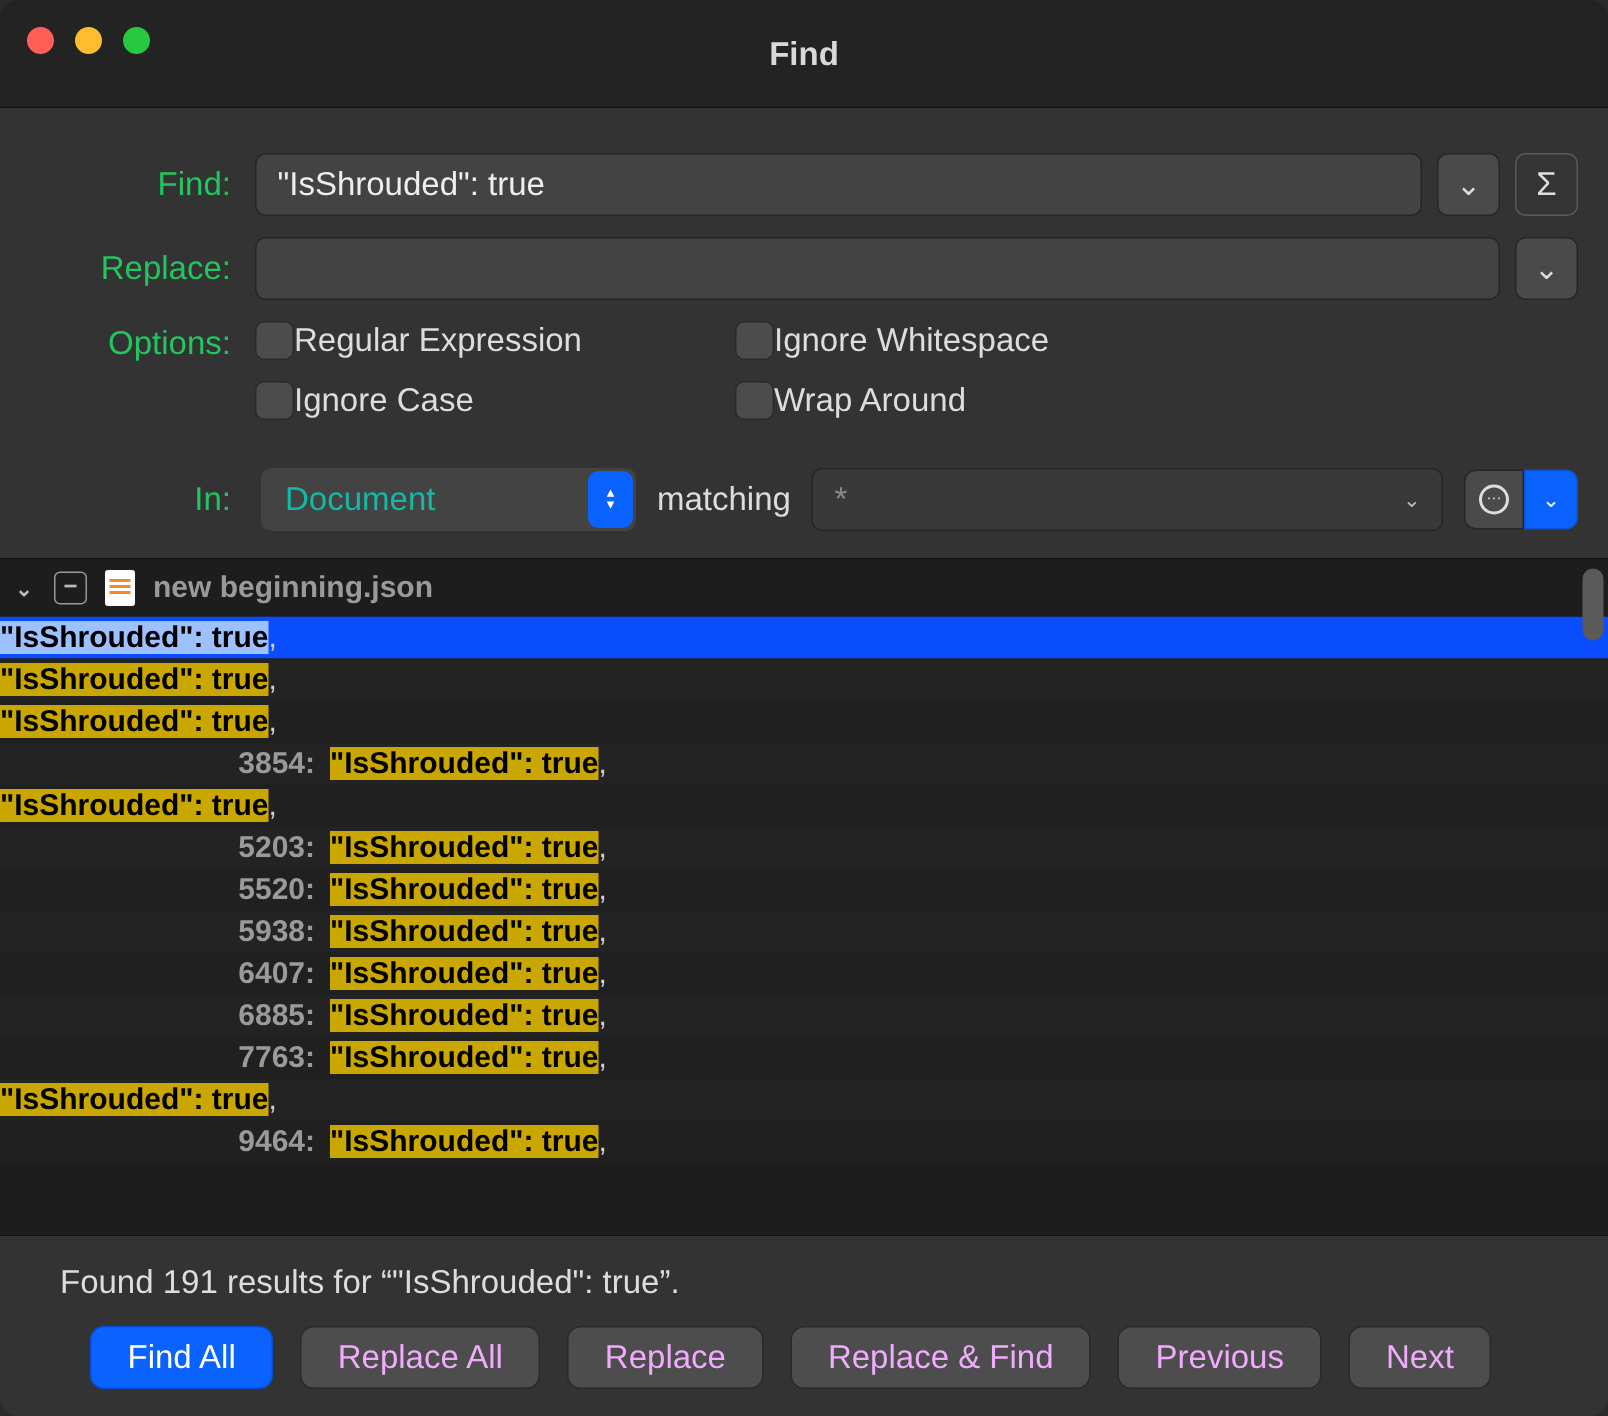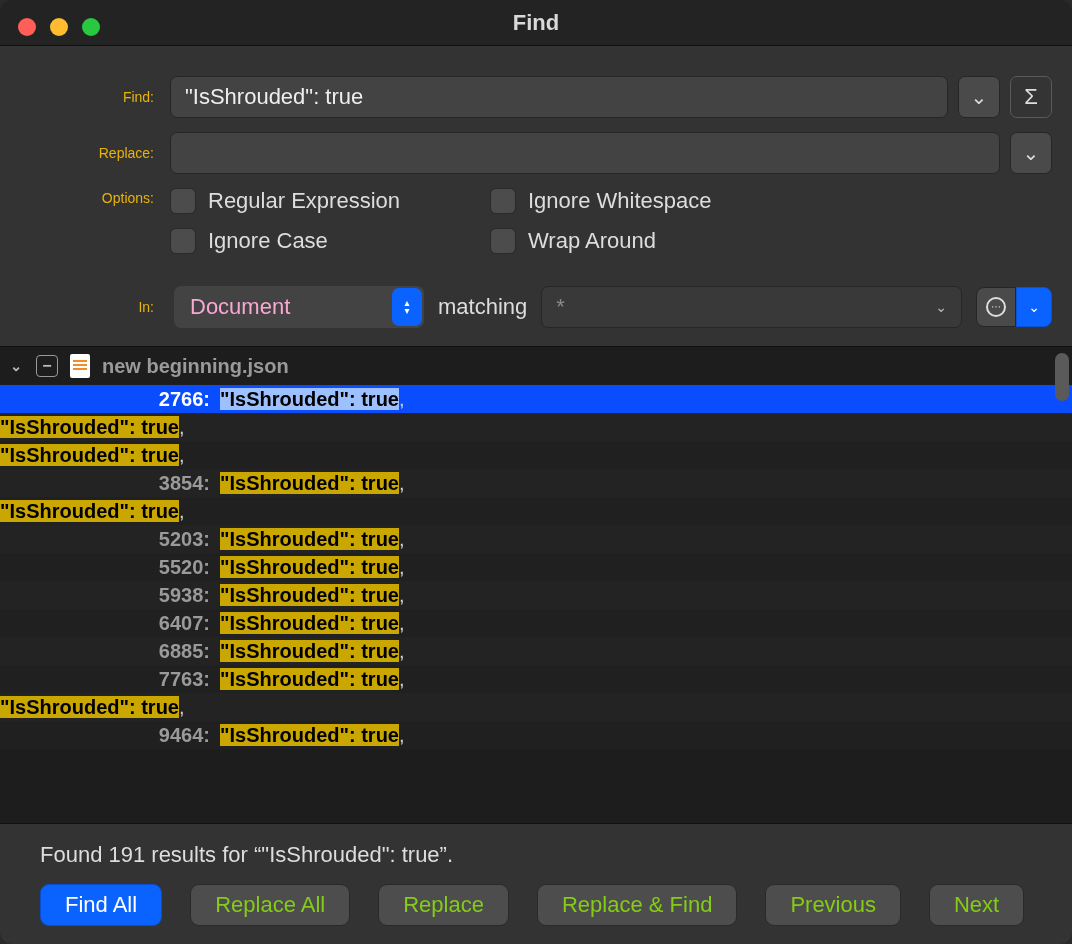--- a/index.html
+++ b/index.html
@@ -8,21 +8,21 @@
     color: #ddd;
     width: 1072px;
     height: 944px;
     overflow: hidden;
     border-radius: 12px;
     display: flex;
     flex-direction: column;
   }
   
   .titlebar {
-    height: 46px;
+    height: 72px;
     background: #232323;
     display: flex;
     align-items: center;
     position: relative;
     border-top-left-radius: 12px;
     border-top-right-radius: 12px;
     border-bottom: 1px solid #111;
   }
   .traffic {
     display: flex; gap: 14px; position: absolute; left: 18px; top: 18px;
@@ -38,51 +38,51 @@
   }
   
   .form {
     background:#333;
     padding: 30px 20px 18px 20px;
     display:flex; flex-direction:column; gap:14px;
     border-bottom:1px solid #111;
   }
   .row { display:flex; align-items:center; gap:10px; }
   .label {
-    width:140px; text-align:right; font-size:14px; color:#eab308; padding-right:6px;
+    width:140px; text-align:right; font-size:22px; color:#22c55e; padding-right:6px;
   }
   .textfield {
     flex:1; height:42px; background:#434343; border:1px solid #262626; border-radius:7px;
     color:#eee; font-size:22px; padding:0 14px; outline:none;
   }
   .small-btn {
     width:42px; height:42px; background:#4a4a4a; border:1px solid #262626; border-radius:7px;
     display:flex; align-items:center; justify-content:center; color:#ddd; font-size:20px;
     cursor:pointer;
   }
   .sigma-btn {
     width:42px; height:42px; background:#343434; border:1px solid #5a5a5a; border-radius:7px;
     display:flex; align-items:center; justify-content:center; color:#ddd; font-size:22px;
     cursor:pointer;
   }
   .options-grid {
     display:grid; grid-template-columns: 310px 310px; row-gap:14px; column-gap:10px;
     margin-left:0px;
   }
   .check {
-    display:flex; align-items:center; gap:12px; font-size:22px; color:#ddd;
+    display:flex; align-items:center; font-size:22px; color:#ddd;
   }
   .checkbox {
     width:26px; height:26px; border-radius:6px; background:#4c4c4c; border:1px solid #2a2a2a;
   }
   .in-row { display:flex; align-items:center; gap:14px; margin-top:18px;}
   .select {
     min-width:250px; height:42px; background:#434343; border-radius:7px;
     display:flex; align-items:center; justify-content:space-between; padding:0 2px 0 16px;
-    font-size:22px; color:#f9a8d4;
+    font-size:22px; color:#14b8a6;
   }
   .select-arrows {
     width:30px; height:38px; background:#0a63ff; border-radius:7px;
     display:flex; flex-direction:column; align-items:center; justify-content:center; color:#fff;
   }
   .select-arrows::before { content:"▴"; font-size:10px; line-height:8px;}
   .select-arrows::after { content:"▾"; font-size:10px; line-height:8px;}
   .matching-label{ font-size:22px; color:#ddd; }
   .filter-field{
     flex:1; height:42px; background:#393939; border:1px solid #262626; border-radius:7px;
@@ -135,24 +135,24 @@
   .result-row.selected .lineno{ color:#fff; }
   .content{ color:#cfcfcf; }
   .hl{ background:#c9a600; color:#000; font-weight:700;}
   .comma{ color:#cfcfcf; }
   
   .footer{
     background:#333; padding:18px 28px 18px 40px; display:flex; flex-direction:column; gap:16px;
     border-top:1px solid #111; border-bottom-left-radius:12px; border-bottom-right-radius:12px;
   }
   .status{ font-size:22px; color:#ddd;}
-  .btnbar{ display:flex; gap:28px; }
+  .btnbar{ display:flex; gap:18px;margin-left:20px; }
   .btn{
     height:42px; padding:0 24px; border-radius:9px; font-size:22px; display:flex; align-items:center; justify-content:center;
-    color:#84cc16; background:#4d4d4d; border:1px solid #2a2a2a; cursor:pointer;
+    color:#f0abfc; background:#4d4d4d; border:1px solid #2a2a2a; cursor:pointer;
   }
   .btn.primary{ background:#0a63ff; color:#fff; border-color:#0a4dd0;}
   .stripe-even{ background:#202020;}
   .stripe-odd{ background:#232323;}
 </style>
 </head>
 <body>
 
 <div class="titlebar">
   <div class="traffic">
@@ -230,21 +230,21 @@
 
 <div class="results">
   <div class="file-header">
     <span class="disclosure">⌄</span>
     <span class="collapse-box">−</span>
     <span class="file-icon"></span>
     <span>new beginning.json</span>
   </div>
   <div class="scrollknob"></div>
   <div class="result-list" id="result-list">
-      <div class="result-row stripe-even selected"><span class="lineno">2766:</span><span class="content"><span class="hl">"IsShrouded": true</span><span class="comma">,</span></span></div>
+      <div class="result-row stripe-even selected"><span class="content"><span class="hl">"IsShrouded": true</span><span class="comma">,</span></span></div>
       <div class="result-row stripe-odd"><span class="content"><span class="hl">"IsShrouded": true</span><span class="comma">,</span></span></div>
       <div class="result-row stripe-even"><span class="content"><span class="hl">"IsShrouded": true</span><span class="comma">,</span></span></div>
       <div class="result-row stripe-odd"><span class="lineno">3854:</span><span class="content"><span class="hl">"IsShrouded": true</span><span class="comma">,</span></span></div>
       <div class="result-row stripe-even"><span class="content"><span class="hl">"IsShrouded": true</span><span class="comma">,</span></span></div>
       <div class="result-row stripe-odd"><span class="lineno">5203:</span><span class="content"><span class="hl">"IsShrouded": true</span><span class="comma">,</span></span></div>
       <div class="result-row stripe-even"><span class="lineno">5520:</span><span class="content"><span class="hl">"IsShrouded": true</span><span class="comma">,</span></span></div>
       <div class="result-row stripe-odd"><span class="lineno">5938:</span><span class="content"><span class="hl">"IsShrouded": true</span><span class="comma">,</span></span></div>
       <div class="result-row stripe-even"><span class="lineno">6407:</span><span class="content"><span class="hl">"IsShrouded": true</span><span class="comma">,</span></span></div>
       <div class="result-row stripe-odd"><span class="lineno">6885:</span><span class="content"><span class="hl">"IsShrouded": true</span><span class="comma">,</span></span></div>
       <div class="result-row stripe-even"><span class="lineno">7763:</span><span class="content"><span class="hl">"IsShrouded": true</span><span class="comma">,</span></span></div>

